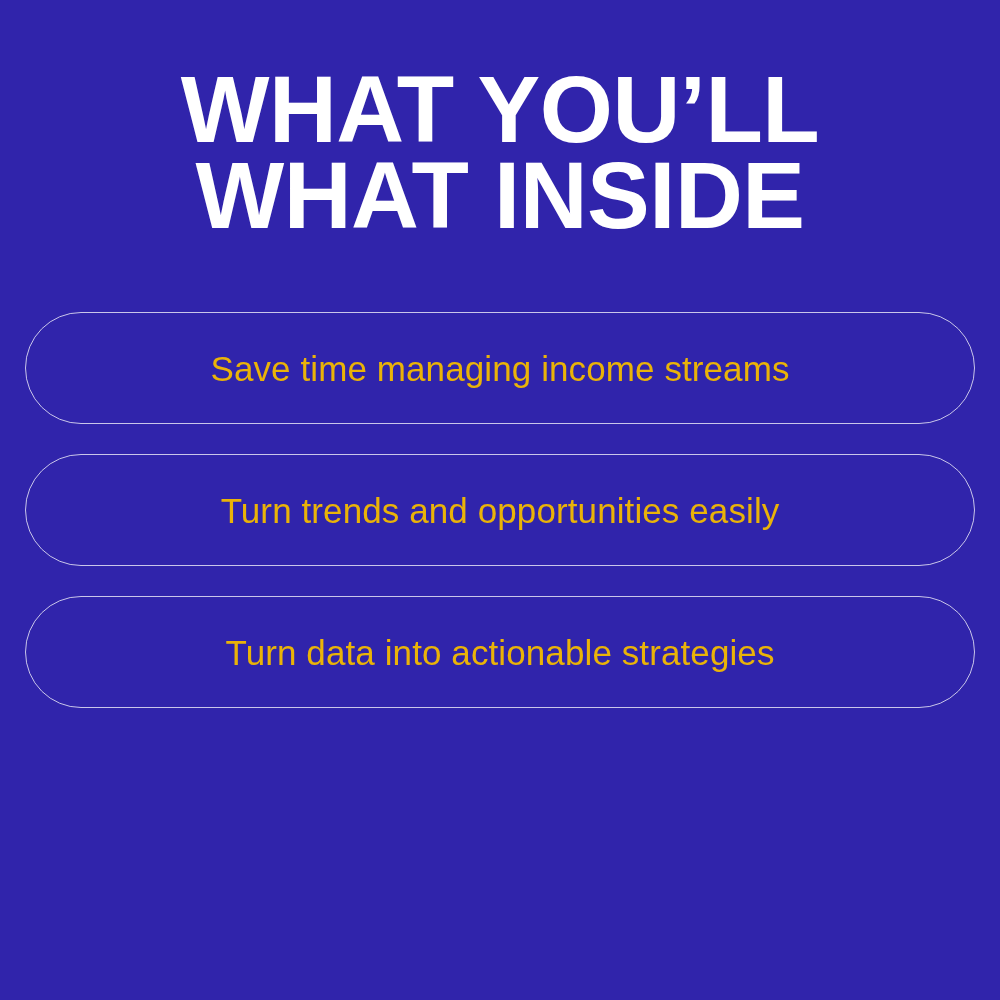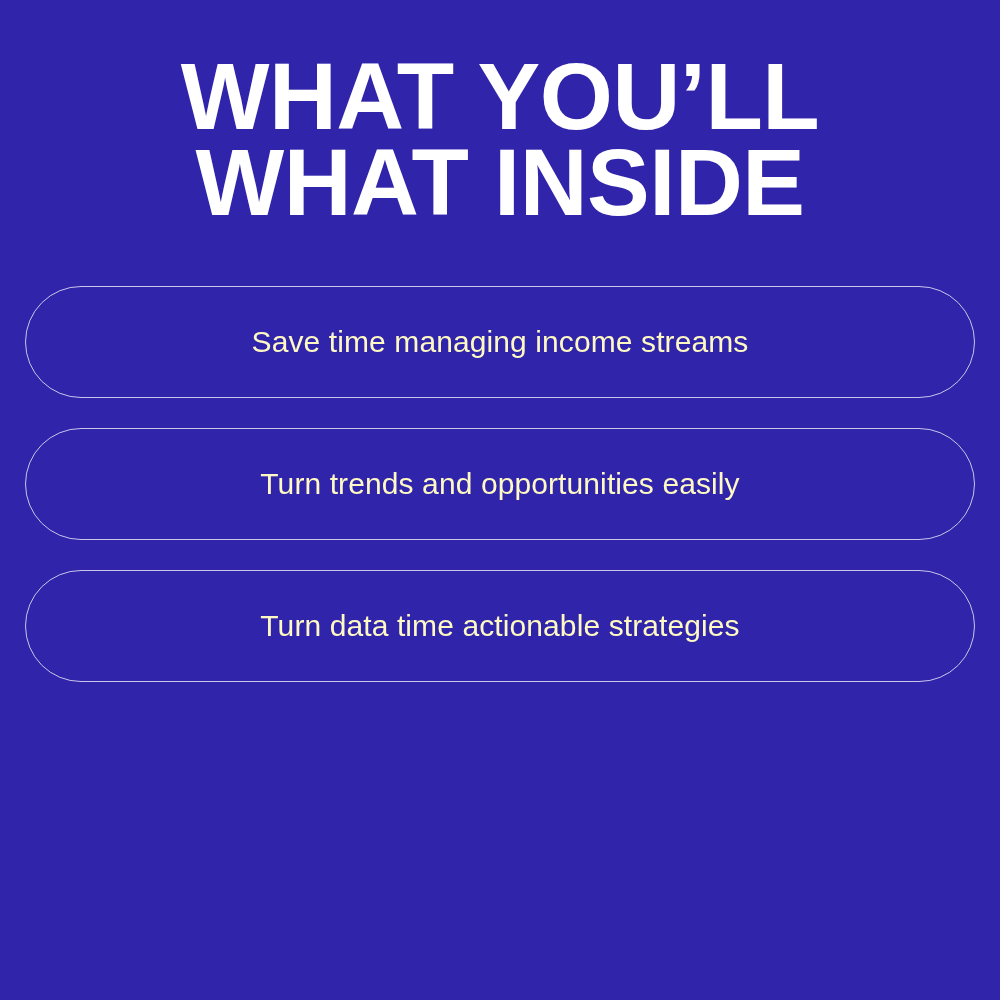--- a/index.html
+++ b/index.html
@@ -22,21 +22,21 @@
     box-sizing: border-box;
     background: #3024ab;
     display: flex;
     flex-direction: column;
     align-items: center;
   }
 
   
   #headline {
     width: 1000px;
-    margin: 4px;
+    margin: 17px;
     padding: 0;
     text-align: center;
     color: #ffffff;
     font-family: "Liberation Sans", sans-serif;
     font-weight: 700;
     font-size: 94px;
     line-height: 86px;
     letter-spacing: -0.5px;
     padding-top: 50px;
     -webkit-font-smoothing: antialiased;
@@ -66,24 +66,24 @@
     border: 1px solid #c9c6ea;
     border-radius: 56px;
     background: transparent;
     display: flex;
     align-items: center;
     justify-content: center;
     padding: 0 34px;
   }
 
   .pill-label {
-    color: #fef9c3;
+    color: #eab308;
     font-family: "Liberation Sans", sans-serif;
     font-weight: 400;
-    font-size: 30px;
+    font-size: 35px;
     line-height: 1;
     letter-spacing: 0.1px;
     white-space: nowrap;
     -webkit-font-smoothing: antialiased;
   }
 </style>
 </head>
 <body>
 
 <div id="poster">
@@ -94,17 +94,17 @@
   </h1>
 
   <ul id="pill-list">
     <li class="pill">
       <span class="pill-label">Save time managing income streams</span>
     </li>
     <li class="pill">
       <span class="pill-label">Turn trends and opportunities easily</span>
     </li>
     <li class="pill">
-      <span class="pill-label">Turn data time actionable strategies</span>
+      <span class="pill-label">Turn data into actionable strategies</span>
     </li>
   </ul>
 
 </div>
 
 </body></html>

